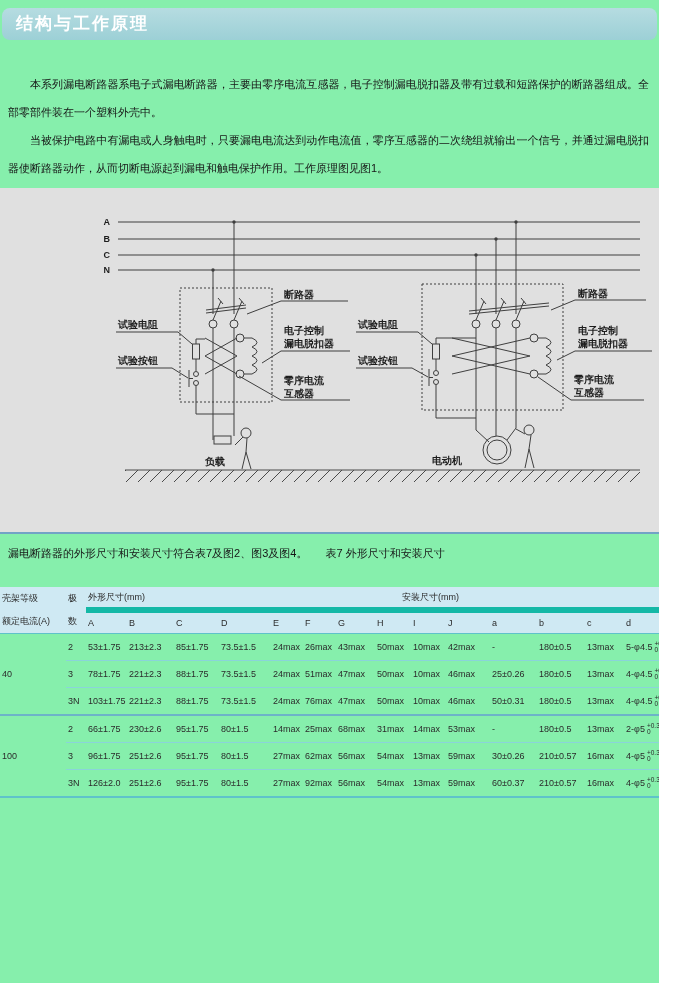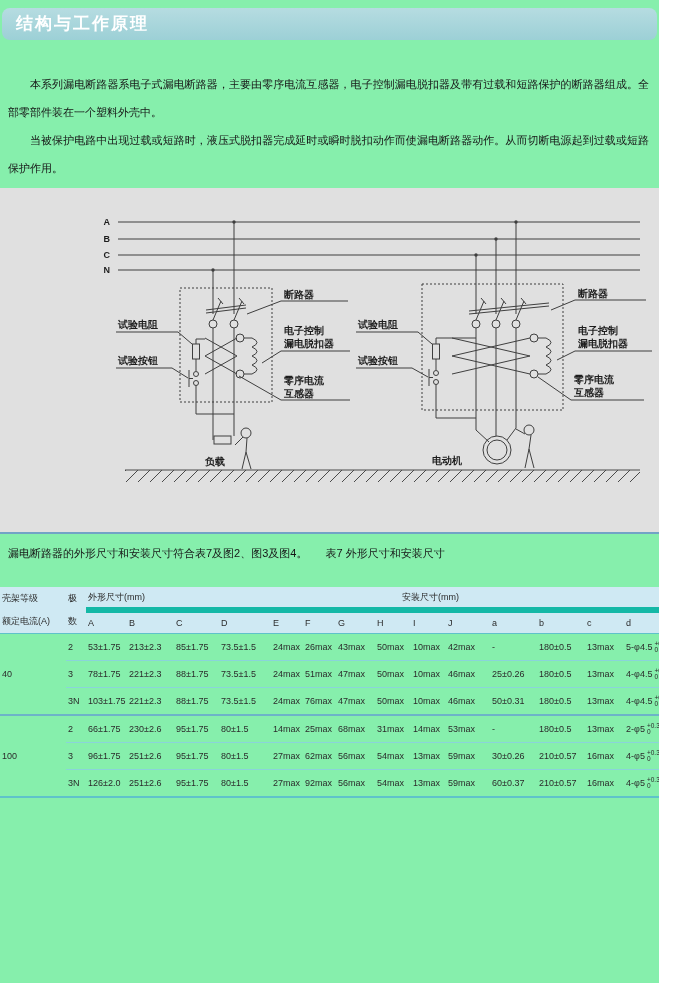--- a/index.html
+++ b/index.html
@@ -37,21 +37,21 @@
 <body>
 
 <div class="page">
 
   <div class="bar bar1">
     <span>结构与工作原理</span>
   </div>
 
   <div class="content">
     <p>本系列漏电断路器系电子式漏电断路器，主要由零序电流互感器，电子控制漏电脱扣器及带有过载和短路保护的断路器组成。全部零部件装在一个塑料外壳中。</p>
-    <p>当被保护电路中出现过载或短路时，液压式脱扣器完成延时或瞬时脱扣动作而使漏电断路器动作。从而切断电源起到过载或短路保护作用。</p>
+    <p>当被保护电路中有漏电或人身触电时，只要漏电电流达到动作电流值，零序互感器的二次绕组就输出一个信号，并通过漏电脱扣器使断路器动作，从而切断电源起到漏电和触电保护作用。工作原理图见图1。</p>
   </div>
 
   <div class="panel">
     <svg width="700" height="344" viewBox="0 0 700 344">
       <defs>
         <pattern id="hatch" width="12" height="12" patternUnits="userSpaceOnUse">
           <line x1="0" y1="12" x2="12" y2="0" stroke="#4a4a4a" stroke-width="1"></line>
         </pattern>
       </defs>
 

